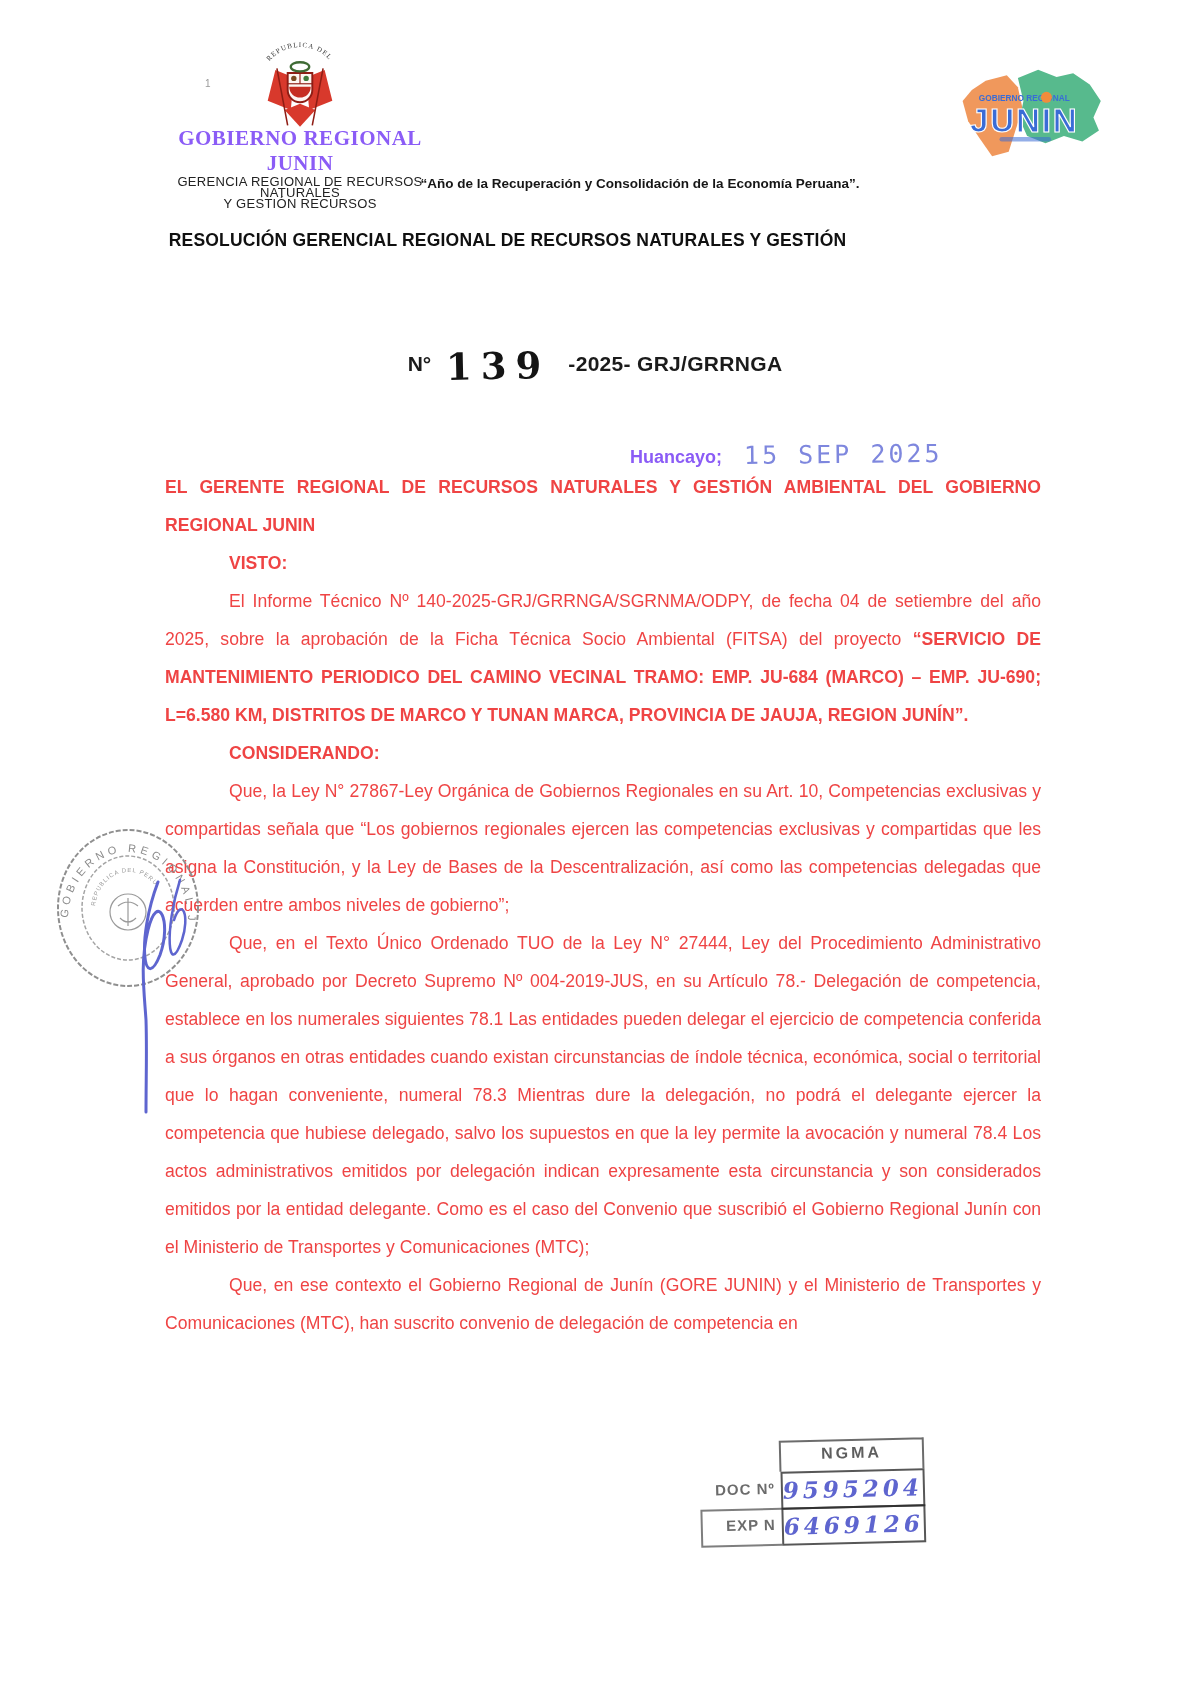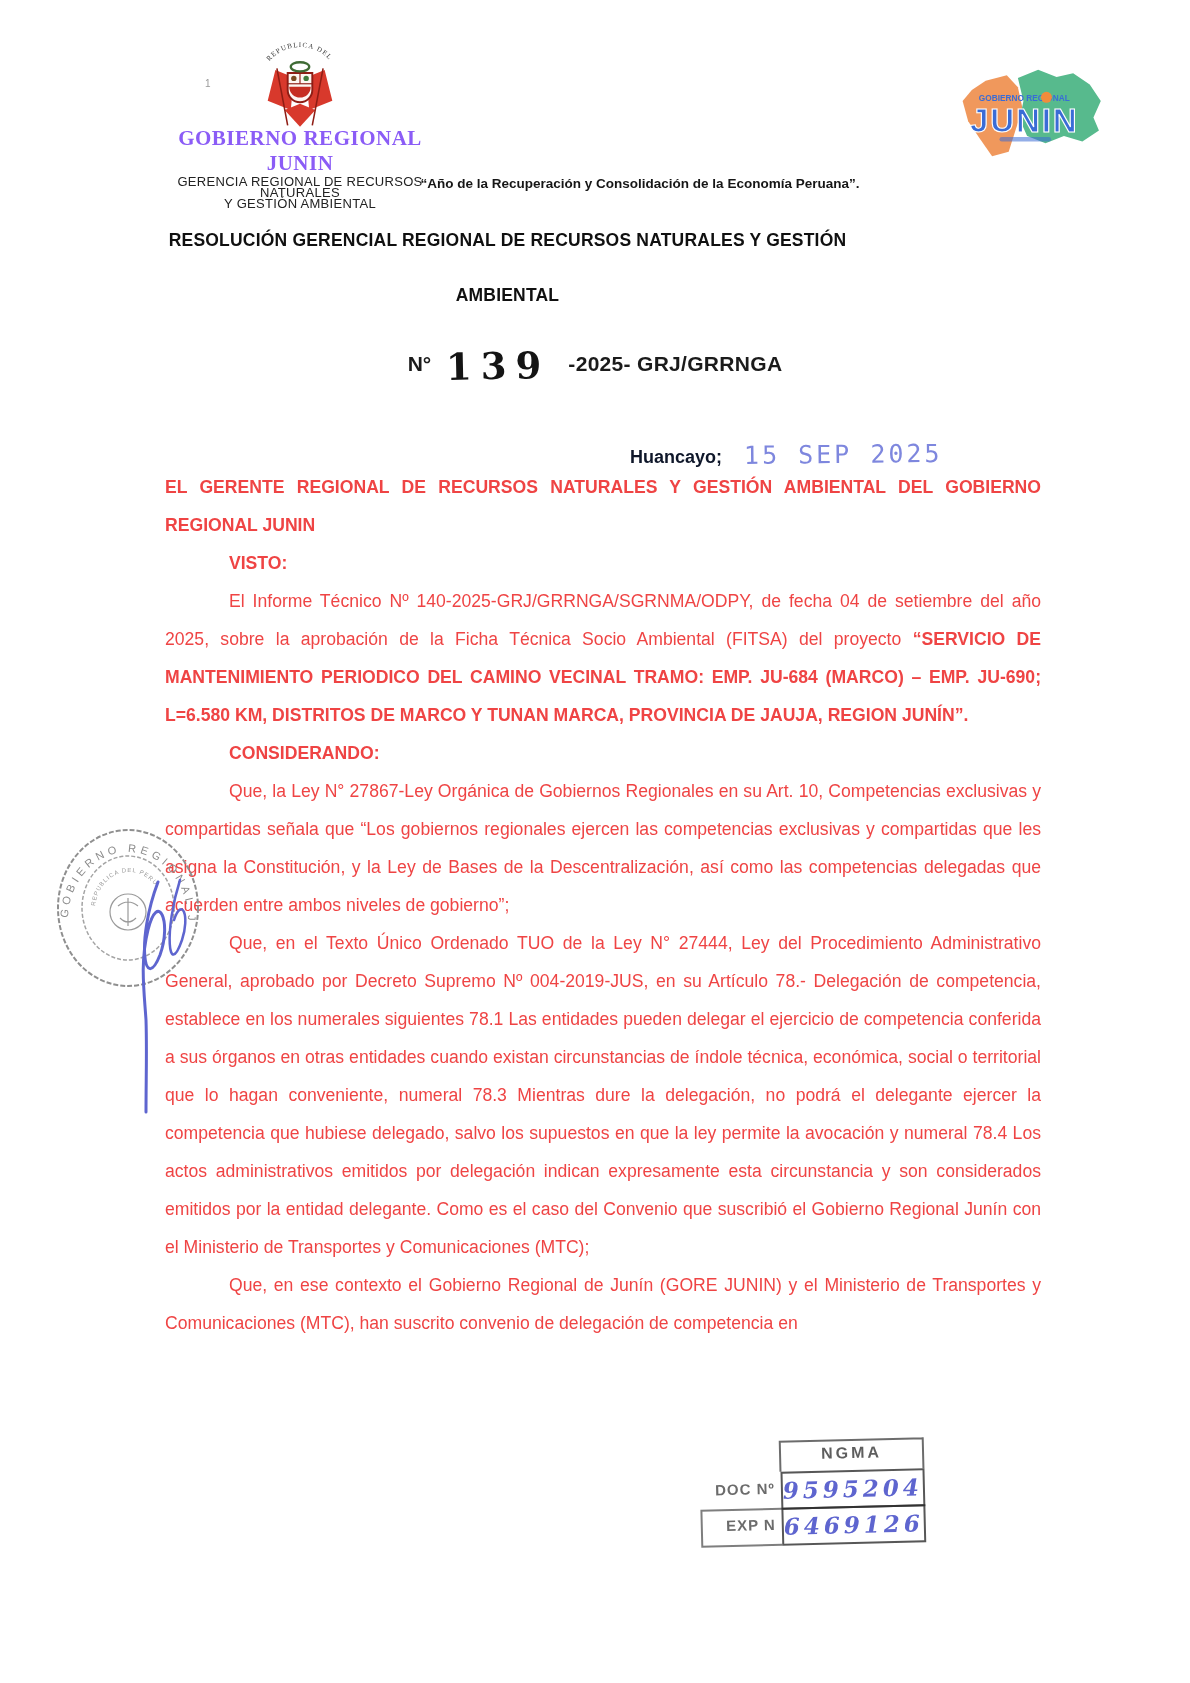--- a/index.html
+++ b/index.html
@@ -20,21 +20,21 @@
          font-weight:700;font-size:17.5px;color:#101010;letter-spacing:.2px;}
   .title div{margin-bottom:34px;}
   
   .resnum{position:absolute;left:0;top:344px;width:1190px;text-align:center;white-space:nowrap;}
   .n-prefix{font-weight:700;font-size:21px;vertical-align:8px;}
   .n-stamp{font-family:"DejaVu Serif",serif;font-weight:700;font-size:37px;letter-spacing:9px;
            display:inline-block;transform:rotate(-1.2deg);margin:0 14px 0 10px;color:#141414;}
   .n-suffix{font-weight:700;font-size:21px;vertical-align:8px;letter-spacing:.3px;}
   
   .dateline{position:absolute;left:630px;top:440px;white-space:nowrap;}
-  .place{font-weight:700;font-size:18px;color:#0f172a;}
+  .place{font-weight:700;font-size:18px;color:#8b5cf6;}
   .datestamp{font-family:"DejaVu Sans Mono",monospace;font-size:25px;letter-spacing:3px;
              color:#7e87de;display:inline-block;transform:rotate(-.6deg);margin-left:18px;}
   
   .body{position:absolute;left:165px;top:468px;width:876px;font-size:17.6px;line-height:38px;
         text-align:justify;color:#ef4444;}
   .body p{margin:0;}
   .body p.indent{text-indent:64px;}
   .body span.b{font-weight:700;}
   
   .seal{position:absolute;left:40px;top:790px;width:185px;height:335px;}
@@ -81,41 +81,40 @@
         <circle cx="52" cy="59" r="3.5" fill="#7a4a20"></circle>
         <circle cx="68" cy="59" r="3.5" fill="#3f7a3a"></circle>
         <ellipse cx="60" cy="44" rx="12" ry="6" fill="none" stroke="#3f6b35" stroke-width="3"></ellipse>
       </g>
     </svg>
   </div>
 
   <div class="org">
     <div class="org-name">GOBIERNO REGIONAL JUNIN</div>
     <div class="org-sub">GERENCIA REGIONAL DE RECURSOS NATURALES</div>
-    <div class="org-sub">Y GESTIÓN AMBIENTAL</div>
+    <div class="org-sub">Y GESTIÓN RECURSOS</div>
   </div>
 
   <div class="artifact">1</div>
 
   <div class="junin-logo">
     <svg viewBox="0 0 190 105" width="175" height="105">
       <path d="M55,18 78,12 90,25 95,48 88,70 80,95 62,100 48,80 36,62 30,40 40,28 Z" fill="#f0985c"></path>
       <path d="M90,15 112,6 132,14 150,10 168,22 180,40 172,58 178,72 160,84 140,78 120,86 100,78 92,60 96,40 Z" fill="#57ba8d"></path>
       <text x="97" y="40" text-anchor="middle" font-size="9" font-weight="bold" fill="#3a6cd6">GOBIERNO REGIONAL</text>
       <circle cx="121" cy="36" r="6" fill="#f08c3c"></circle>
       <text x="97" y="74" text-anchor="middle" font-size="36" font-weight="bold" fill="#3a6cd6" stroke="#ffffff" stroke-width="1.2" letter-spacing="2" font-family="Liberation Sans,sans-serif">JUNIN</text>
       <rect x="70" y="79" width="56" height="5" rx="2.5" fill="#3a6cd6" opacity=".55"></rect>
     </svg>
   </div>
 
   <div class="slogan">“Año de la Recuperación y Consolidación de la Economía Peruana”.</div>
 
   <div class="title">
     <div>RESOLUCIÓN GERENCIAL REGIONAL DE RECURSOS NATURALES Y GESTIÓN</div>
-    <div>AMBIENTAL</div>
   </div>
 
   <div class="resnum">
     <span class="n-prefix">N°</span>
     <span class="n-stamp">139</span>
     <span class="n-suffix">-2025- GRJ/GRRNGA</span>
   </div>
 
   <div class="dateline">
     <span class="place">Huancayo;</span>

